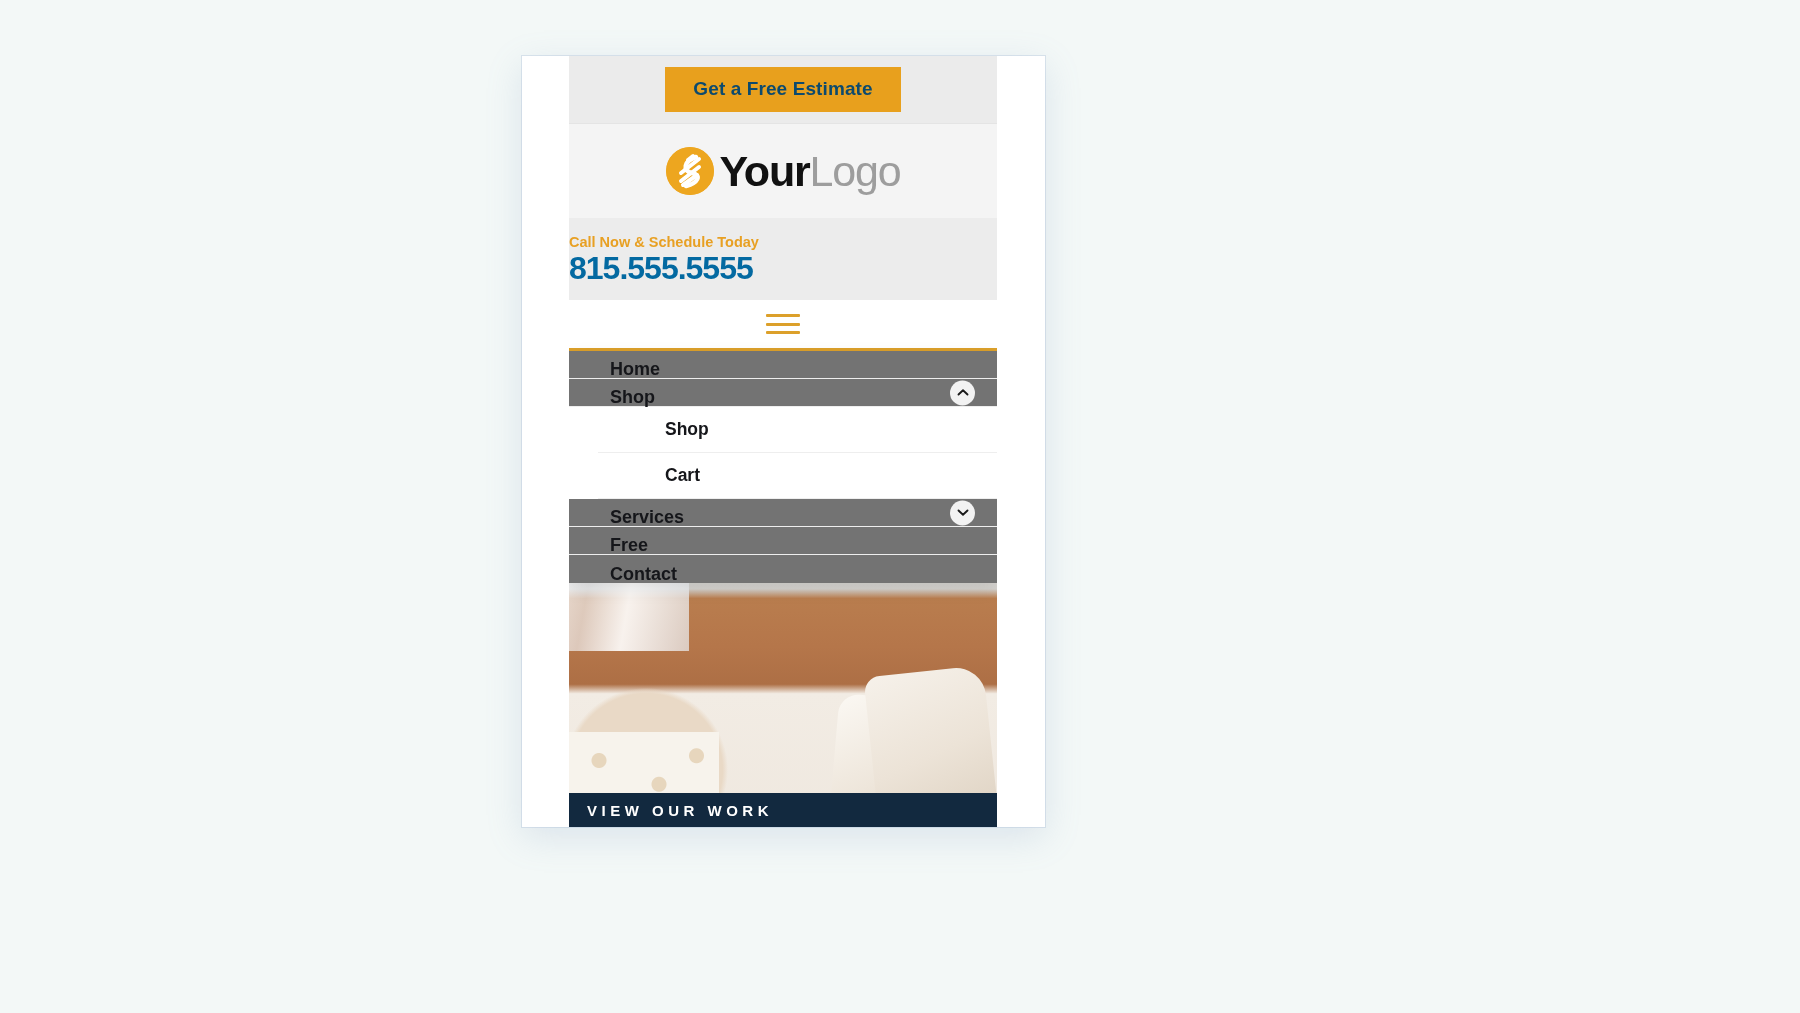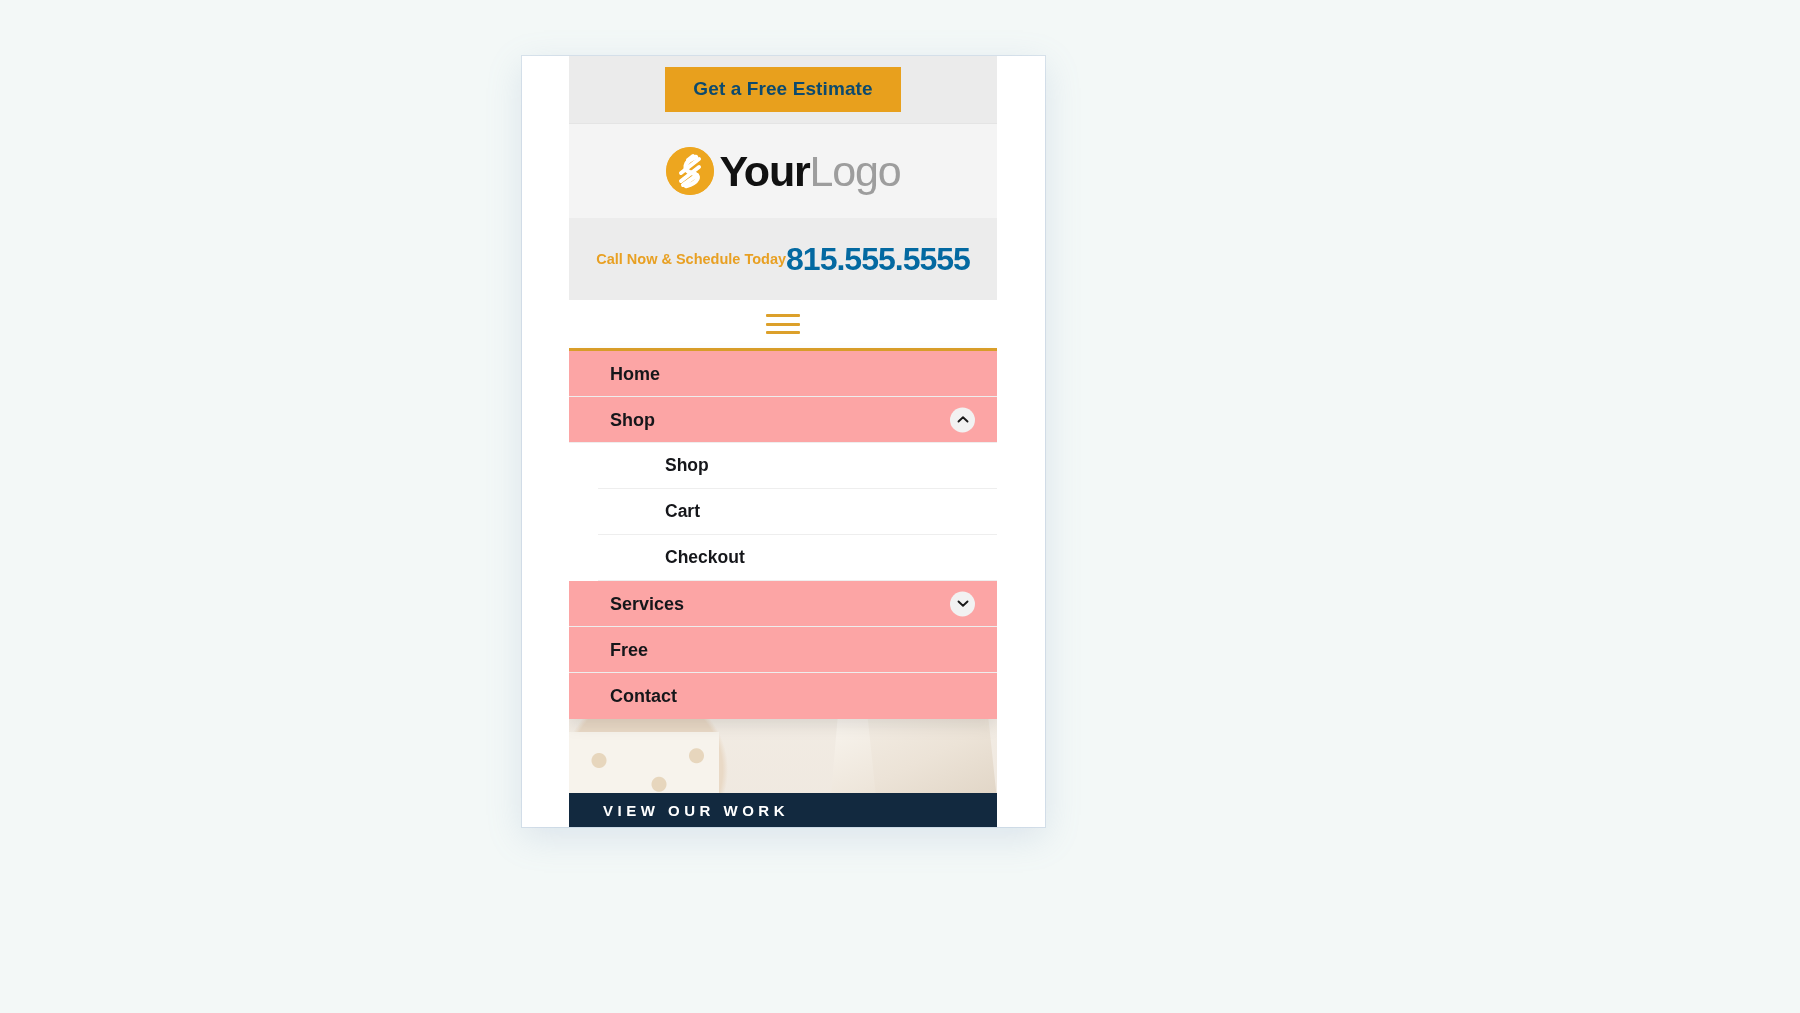--- a/index.html
+++ b/index.html
@@ -93,22 +93,22 @@
     white-space: nowrap;
   }
   .logo-text .lt-your { color: #111111; }
   .logo-text .lt-logo { color: #9d9d9d; font-weight: 400; }
 
   
   .phone-band {
     height: 82px;
     background: #ececec;
     display: flex;
-    flex-direction: row;
-    align-items: center;
+    flex-direction: column;
+    align-items: flex-start;
     justify-content: center;
     padding-top: 2px;
   }
   .phone-tagline {
     color: #e8a023;
     font-size: 14.5px;
     font-weight: 700;
     line-height: 1.1;
     margin-bottom: 1px;
   }
@@ -222,21 +222,21 @@
   
   .work-band {
     position: absolute;
     left: 0;
     bottom: 0;
     width: 428px;
     height: 34px;
     background: #12293f;
     display: flex;
     align-items: center;
-    padding-left: 34px;
+    padding-left: 18px;
     overflow: hidden;
   }
   .work-band-text {
     color: #ffffff;
     font-size: 15px;
     font-weight: 700;
     letter-spacing: 4.5px;
     white-space: nowrap;
   }
 
@@ -246,26 +246,26 @@
     left: 0;
     top: 295px;
     width: 428px;
     background: #ffffff;
     z-index: 10;
     box-shadow: 0 6px 16px rgba(0,0,0,0.10);
   }
   .nav-item {
     position: relative;
     display: flex;
-    align-items: center;
-    height: 46px;
+    align-items: flex-end;
+    height: 28px;
     padding: 0 22px 0 41px;
     border-bottom: 1px solid #eeeeee;
     cursor: pointer;
-    background: #fca5a5;
+    background: #737373;
   }
   .nav-item:last-child { border-bottom: none; }
   .nav-label {
     font-size: 18px;
     font-weight: 700;
     color: #15161a;
     line-height: 1;
   }
   .nav-toggle {
     position: absolute;
@@ -370,23 +370,20 @@
         </button>
       </div>
 
       <div class="sub-group">
         <div class="nav-sub">
           <span class="nav-label">Shop</span>
         </div>
         <div class="nav-sub">
           <span class="nav-label">Cart</span>
         </div>
-        <div class="nav-sub">
-          <span class="nav-label">Checkout</span>
-        </div>
       </div>
 
       <div class="nav-item">
         <span class="nav-label">Services</span>
         <button class="nav-toggle">
           <svg width="12" height="8" viewBox="0 0 12 8" aria-hidden="true">
             <path d="M1.5 2 L6 6.2 L10.5 2" stroke="#1a1a1a" stroke-width="1.9" fill="none" stroke-linecap="round" stroke-linejoin="round"></path>
           </svg>
         </button>
       </div>

